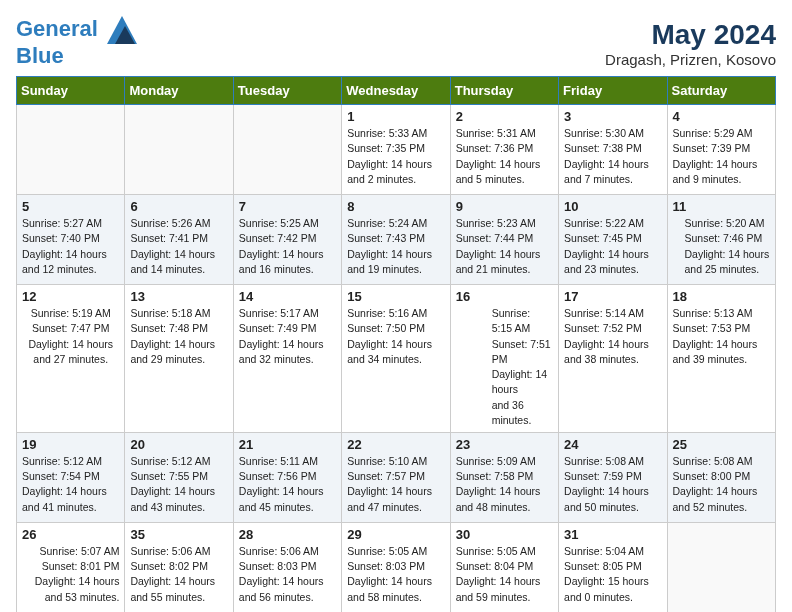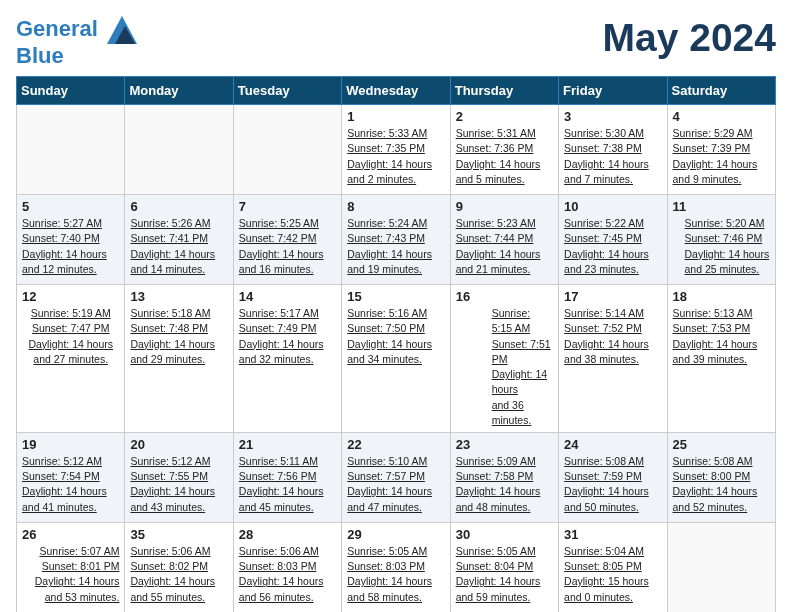--- a/index.html
+++ b/index.html
@@ -6,21 +6,21 @@
     body {
       font-family: Arial, sans-serif;
       background: #fff;
       width: 792px;
       min-height: 612px;
       padding: 16px;
     }
     .header {
       display: flex;
       justify-content: space-between;
-      align-items: flex-start;
+      align-items: flex-end;
       margin-bottom: 8px;
     }
     .logo {
       display: flex;
       align-items: center;
     }
     .logo-text {
       font-size: 22px;
       font-weight: bold;
       color: #1a3a5c;
@@ -31,35 +31,35 @@
     }
     .logo-icon {
       width: 30px;
       height: 28px;
       margin-left: 2px;
     }
     .title-block {
       text-align: right;
     }
     .month-title {
-      font-size: 39px;
+      font-size: 28px;
       color: #1a3a5c;
       font-weight: bold;
     }
     .subtitle {
       font-size: 15px;
       color: #333;
     }
     table {
       width: 100%;
       border-collapse: collapse;
       table-layout: fixed;
     }
     thead tr th {
-      background: #0c4a6e;
+      background: #4d7c0f;
       color: #fff;
       font-size: 13px;
       font-weight: bold;
       padding: 6px 4px;
       text-align: left;
       border: 1px solid #2e7dbd;
     }
     tbody tr td {
       vertical-align: top;
       border: 1px solid #ccc;
@@ -74,21 +74,20 @@
     }
     .day-num {
       font-size: 13px;
       font-weight: bold;
       color: #222;
       display: block;
       margin-bottom: 2px;
     }
     .day-info {
       line-height: 1.45;
-      text-decoration: underline;
     }
     .empty-cell {
       background: #f9f9f9 !important;
     }
   </style>
 </head>
 <body>
 
 <div class="header">
   <div class="logo">
@@ -98,20 +97,21 @@
         <svg class="logo-icon" viewBox="0 0 30 28" style="display:inline-block;vertical-align:middle;margin-left:3px;">
           <polygon points="0,28 15,0 30,28" fill="#2e7dbd"></polygon>
           <polygon points="8,28 18,10 28,28" fill="#1a3a5c"></polygon>
         </svg>
       </div>
       <div class="logo-text" style="color:#2e7dbd;font-size:22px;font-weight:bold;">Blue</div>
     </div>
   </div>
   <div class="title-block">
     <div class="month-title">May 2024</div>
+    <div class="subtitle">Dragash, Prizren, Kosovo</div>
   </div>
 </div>
 
 <table>
   <thead>
     <tr>
     <th>Sunday</th>
         <th>Monday</th>
         <th>Tuesday</th>
         <th>Wednesday</th>

